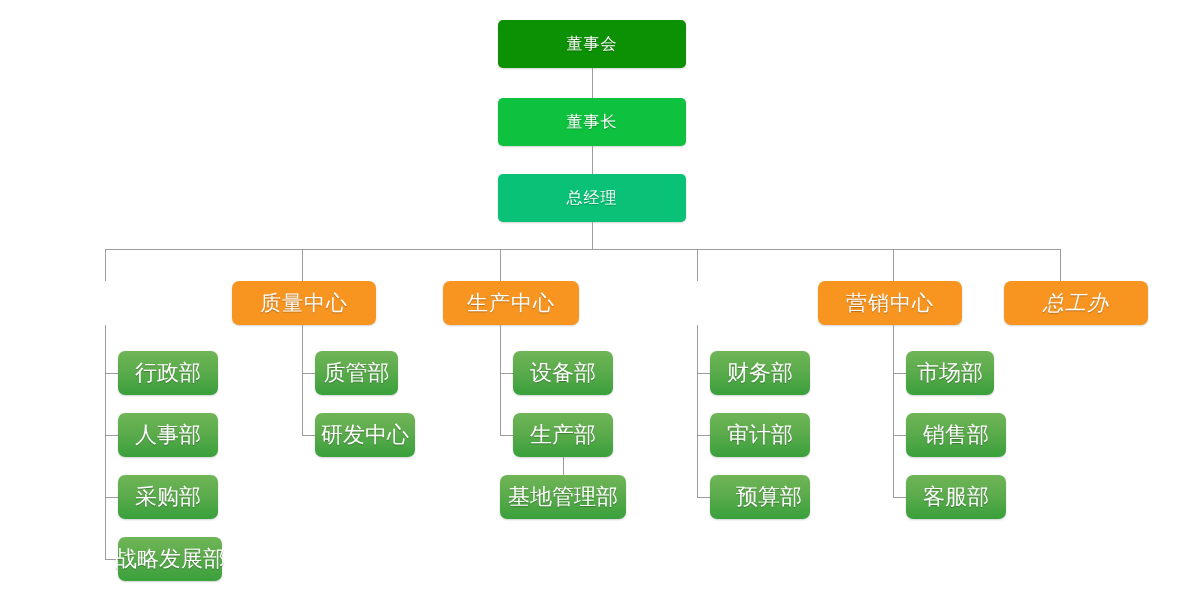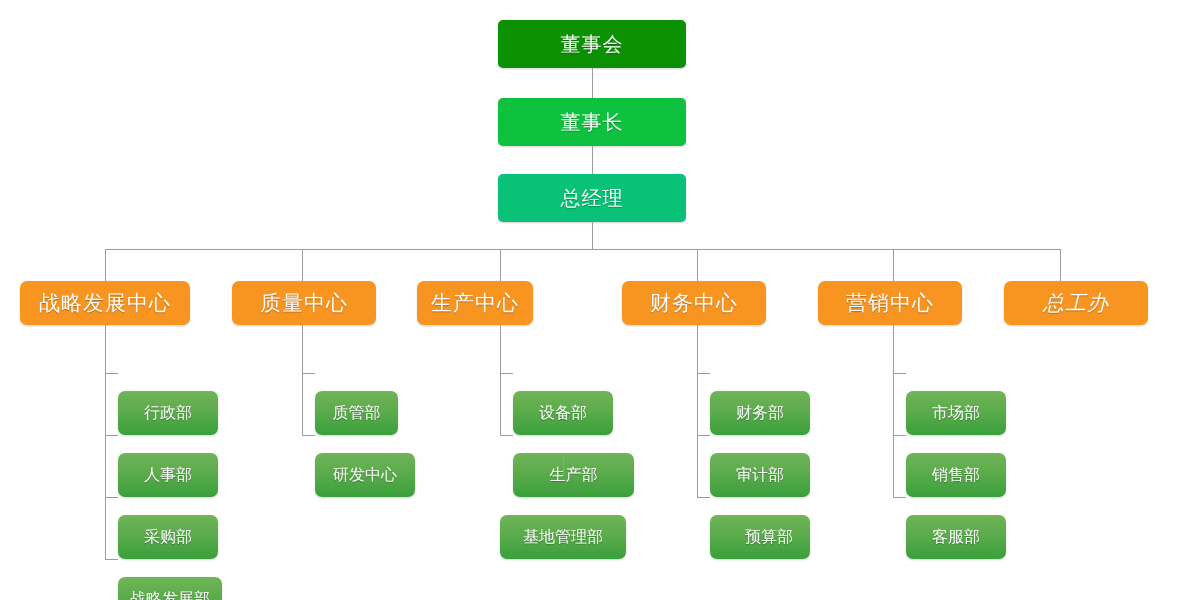--- a/index.html
+++ b/index.html
@@ -29,41 +29,40 @@
     white-space:nowrap;
     letter-spacing:1px;
     text-shadow:0 1px 1px rgba(0,0,0,.28);
     border-radius:6px;
     box-shadow:0 1px 2px rgba(0,0,0,.18);
     user-select:none;
   }
 
   
   .lvl-root{
-    height:48px;font-size:20px;
+    height:48px;font-size:16px;
     border-radius:5px;
   }
   .c-board   {background:#0c9104;}
   .c-chair   {background:#0ec23f;}
   .c-gm      {background:#0ac277;}
 
   
   .lvl-center{
     height:44px;font-size:21px;
     background:#f89520;
     border-radius:7px;
   }
 
   
   .lvl-dept{
-    height:44px;font-size:16px;
+    height:44px;font-size:22px;
     background:linear-gradient(180deg,#6fb557 0%,#5cab4c 45%,#39a03b 100%);
     border-radius:7px;
     letter-spacing:0px;
-    margin-top:40px;
   }
 </style>
 </head>
 <body>
 
 <div id="chart">
 
   <div class="node lvl-root c-board" style="left:498px;top:20px;width:188px;">董事会</div>
 
   <div class="line vline" style="left:592px;top:68px;height:30px;"></div>
@@ -78,27 +77,25 @@
 
   <div class="line hline" style="left:105px;top:249px;width:956px;"></div>
 
   <div class="line vline" style="left:105px;top:249px;height:32px;"></div>
   <div class="line vline" style="left:302px;top:249px;height:32px;"></div>
   <div class="line vline" style="left:500px;top:249px;height:32px;"></div>
   <div class="line vline" style="left:697px;top:249px;height:32px;"></div>
   <div class="line vline" style="left:893px;top:249px;height:32px;"></div>
   <div class="line vline" style="left:1060px;top:249px;height:32px;"></div>
 
-  <div class="node lvl-center" style="left:20px;top:281px;width:170px;">战略发展中心</div>
 
   <div class="node lvl-center" style="left:232px;top:281px;width:144px;">质量中心</div>
 
-  <div class="node lvl-center" style="left:417px;top:281px;width:116px;">生产中心</div>
+  <div class="node lvl-center" style="left:443px;top:281px;width:136px;">生产中心</div>
 
-  <div class="node lvl-center" style="left:622px;top:281px;width:144px;">财务中心</div>
 
   <div class="node lvl-center" style="left:818px;top:281px;width:144px;">营销中心</div>
 
   <div class="node lvl-center" style="left:1004px;top:281px;width:144px;font-style:italic;">总工办</div>
 
   <div class="line vline" style="left:105px;top:325px;height:234px;"></div>
 
   <div class="line hline" style="left:105px;top:373px;width:13px;"></div>
   <div class="line hline" style="left:105px;top:435px;width:13px;"></div>
   <div class="line hline" style="left:105px;top:497px;width:13px;"></div>
@@ -114,36 +111,36 @@
   <div class="line hline" style="left:302px;top:435px;width:13px;"></div>
 
   <div class="node lvl-dept" style="left:315px;top:351px;width:83px;">质管部</div>
   <div class="node lvl-dept" style="left:315px;top:413px;width:100px;">研发中心</div>
 
   <div class="line vline" style="left:500px;top:325px;height:110px;"></div>
   <div class="line hline" style="left:500px;top:373px;width:13px;"></div>
   <div class="line hline" style="left:500px;top:435px;width:13px;"></div>
 
   <div class="node lvl-dept" style="left:513px;top:351px;width:100px;">设备部</div>
-  <div class="node lvl-dept" style="left:513px;top:413px;width:121px;">生产部</div>
+  <div class="node lvl-dept" style="left:513px;top:413px;width:100px;">生产部</div>
 
   <div class="line vline" style="left:563px;top:457px;height:18px;"></div>
   <div class="node lvl-dept" style="left:500px;top:475px;width:126px;border-radius:7px;">基地管理部</div>
 
   <div class="line vline" style="left:697px;top:325px;height:172px;"></div>
   <div class="line hline" style="left:697px;top:373px;width:13px;"></div>
   <div class="line hline" style="left:697px;top:435px;width:13px;"></div>
   <div class="line hline" style="left:697px;top:497px;width:13px;"></div>
 
   <div class="node lvl-dept" style="left:710px;top:351px;width:100px;">财务部</div>
   <div class="node lvl-dept" style="left:710px;top:413px;width:100px;">审计部</div>
   <div class="node lvl-dept" style="left:710px;top:475px;width:100px;padding-left:18px;">预算部</div>
 
   <div class="line vline" style="left:893px;top:325px;height:172px;"></div>
   <div class="line hline" style="left:893px;top:373px;width:13px;"></div>
   <div class="line hline" style="left:893px;top:435px;width:13px;"></div>
   <div class="line hline" style="left:893px;top:497px;width:13px;"></div>
 
-  <div class="node lvl-dept" style="left:906px;top:351px;width:100px;">市场部</div>
+  <div class="node lvl-dept" style="left:906px;top:351px;width:88px;">市场部</div>
   <div class="node lvl-dept" style="left:906px;top:413px;width:100px;">销售部</div>
   <div class="node lvl-dept" style="left:906px;top:475px;width:100px;">客服部</div>
 
 </div>
 
 </body></html>

